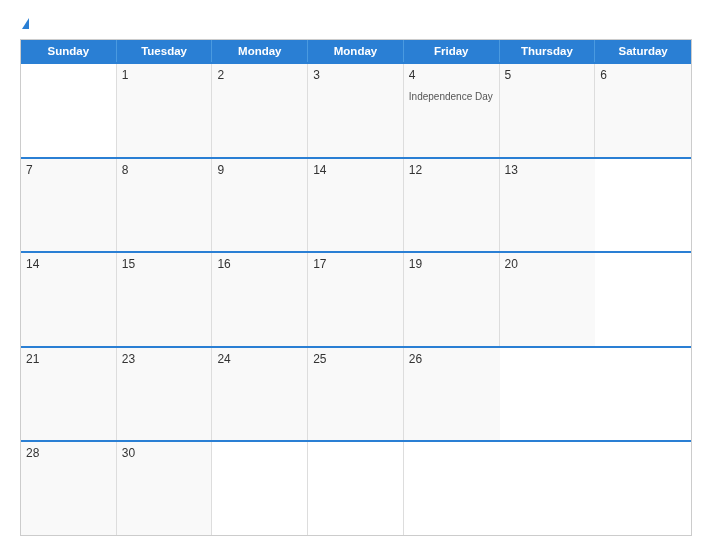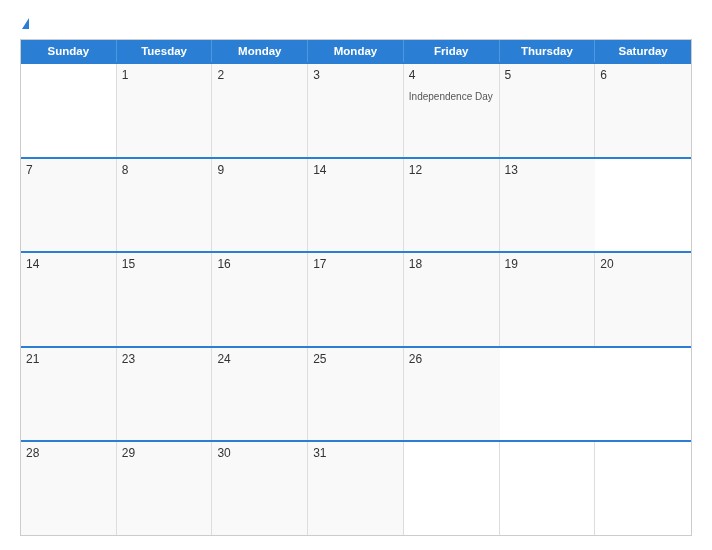--- a/index.html
+++ b/index.html
@@ -203,23 +203,20 @@
           <div class="day-cell">
             <span class="day-num">15</span>
           </div>
           <div class="day-cell">
             <span class="day-num">16</span>
           </div>
           <div class="day-cell">
             <span class="day-num">17</span>
           </div>
           <div class="day-cell">
-            <span class="day-num">18</span>
-          </div>
-          <div class="day-cell">
             <span class="day-num">19</span>
           </div>
           <div class="day-cell">
             <span class="day-num">20</span>
           </div>
         </div>
         <div class="week-row">
           <div class="day-cell">
             <span class="day-num">21</span>
           </div>
@@ -234,27 +231,21 @@
           </div>
           <div class="day-cell">
             <span class="day-num">26</span>
           </div>
         </div>
         <div class="week-row">
           <div class="day-cell">
             <span class="day-num">28</span>
           </div>
           <div class="day-cell">
-            <span class="day-num">29</span>
-          </div>
-          <div class="day-cell">
             <span class="day-num">30</span>
-          </div>
-          <div class="day-cell">
-            <span class="day-num">31</span>
           </div>
           <div class="day-cell empty"></div>
           <div class="day-cell empty"></div>
           <div class="day-cell empty"></div>
         </div>
       </div>
   </div>
 </div>
 
 </body></html>

